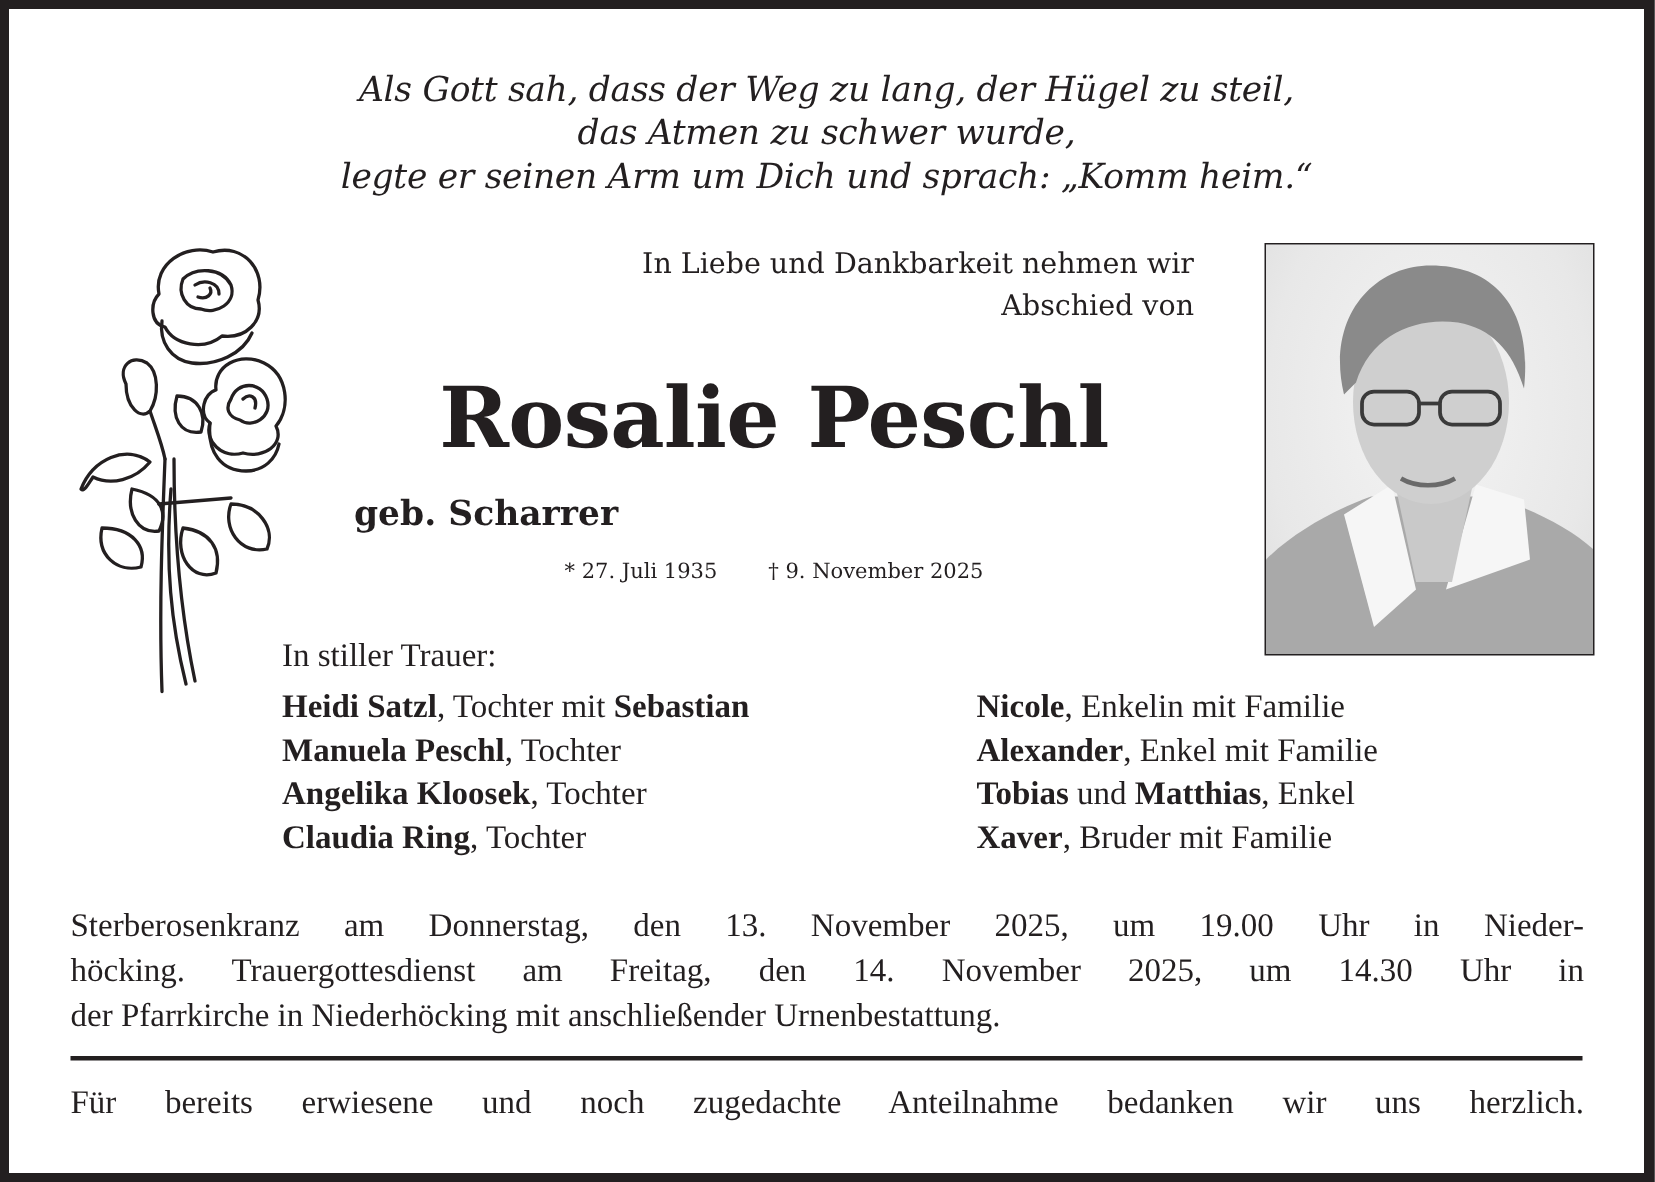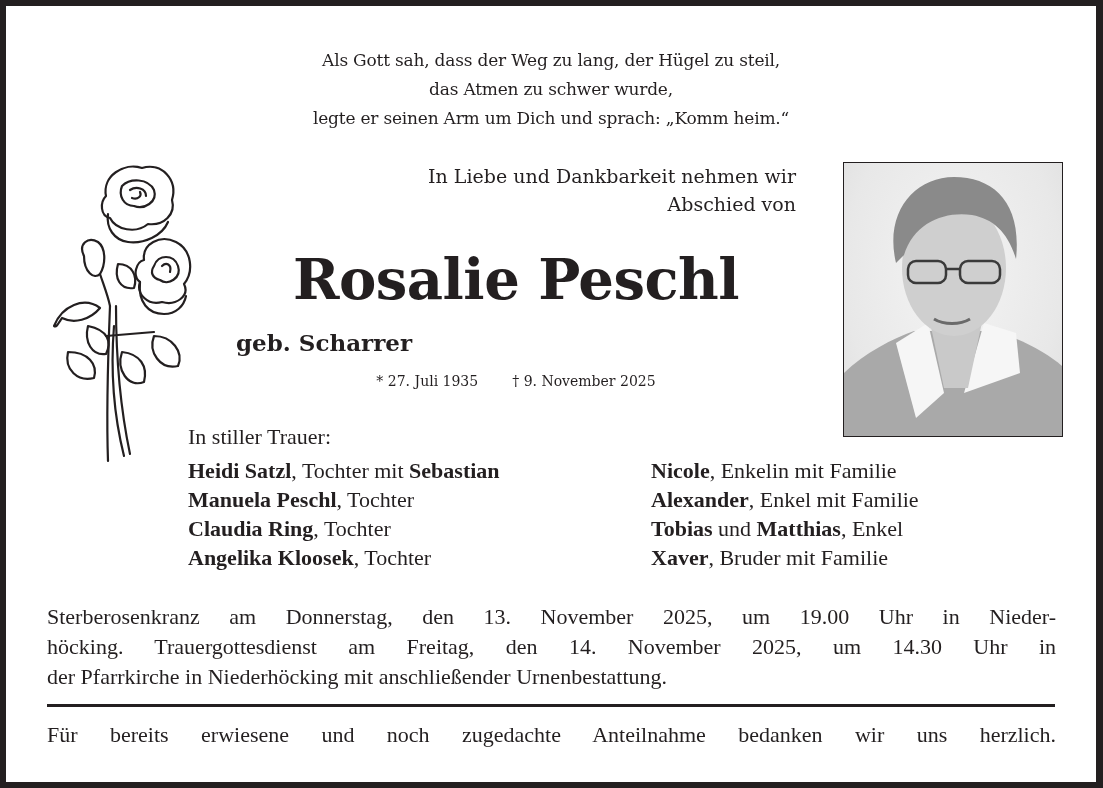--- a/index.html
+++ b/index.html
@@ -4,21 +4,21 @@
   <style>
     * { box-sizing: border-box; margin: 0; padding: 0; }
     html, body { width: 1103px; height: 788px; background: #231f20; overflow: hidden; }
     .frame {
       position: absolute; left: 6px; top: 6px; width: 1090px; height: 776px;
       background: #ffffff; color: #231f20;
       font-family: "DejaVu Serif", "Liberation Serif", serif;
     }
     .poem {
       position: absolute; left: 0; top: 40px; width: 1090px; text-align: center;
-      font-size: 17px; line-height: 29px; letter-spacing: -0.2px;
+      font-style: italic; font-size: 23px; line-height: 29px; letter-spacing: -0.2px;
     }
     .poem div { white-space: nowrap; }
     .rose { position: absolute; left: 38px; top: 150px; width: 150px; height: 312px; }
     .photo {
       position: absolute; left: 837px; top: 156px; width: 220px; height: 275px;
       border: 1.5px solid #231f20; overflow: hidden;
       background: radial-gradient(ellipse at 50% 40%, #f4f4f4 0%, #e8e8e8 70%, #dedede 100%);
     }
     .intro {
       position: absolute; left: 230px; top: 156px; width: 560px; text-align: right;
@@ -134,22 +134,22 @@
   <div class="maiden">geb. Scharrer</div>
   <div class="dates">
     <span>* 27. Juli 1935</span><span>† 9. November 2025</span>
   </div>
 
   <div class="mourn-head">In stiller Trauer:</div>
 
   <div class="mourners left">
     <div><b>Heidi Satzl</b><span>, Tochter mit </span><b>Sebastian</b><span></span></div>
     <div><b>Manuela Peschl</b><span>, Tochter</span></div>
+    <div><b>Angelika Kloosek</b><span>, Tochter</span></div>
     <div><b>Claudia Ring</b><span>, Tochter</span></div>
-    <div><b>Angelika Kloosek</b><span>, Tochter</span></div>
   </div>
 
   <div class="mourners right">
     <div><b>Nicole</b><span>, Enkelin mit Familie</span></div>
     <div><b>Alexander</b><span>, Enkel mit Familie</span></div>
     <div><b>Tobias</b><span> und </span><b>Matthias</b><span>, Enkel</span></div>
     <div><b>Xaver</b><span>, Bruder mit Familie</span></div>
   </div>
 
   <div class="service">

